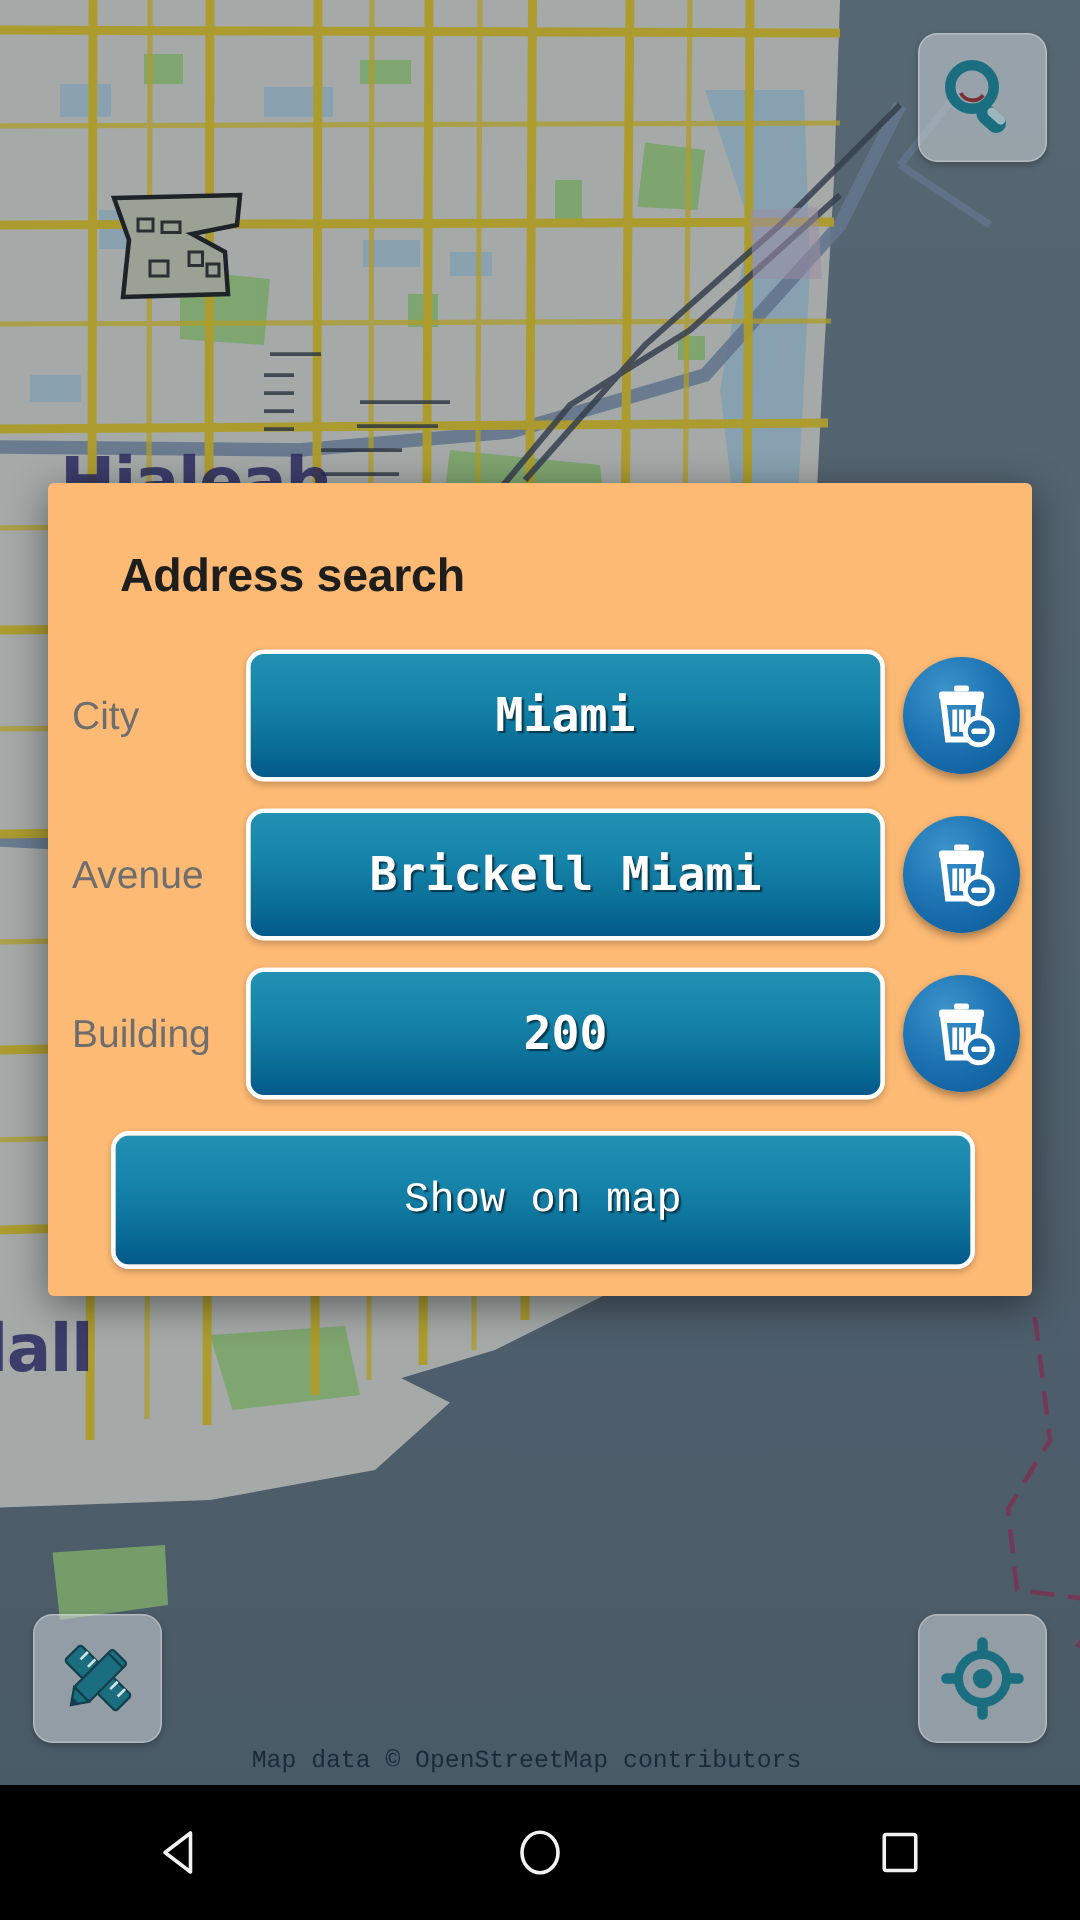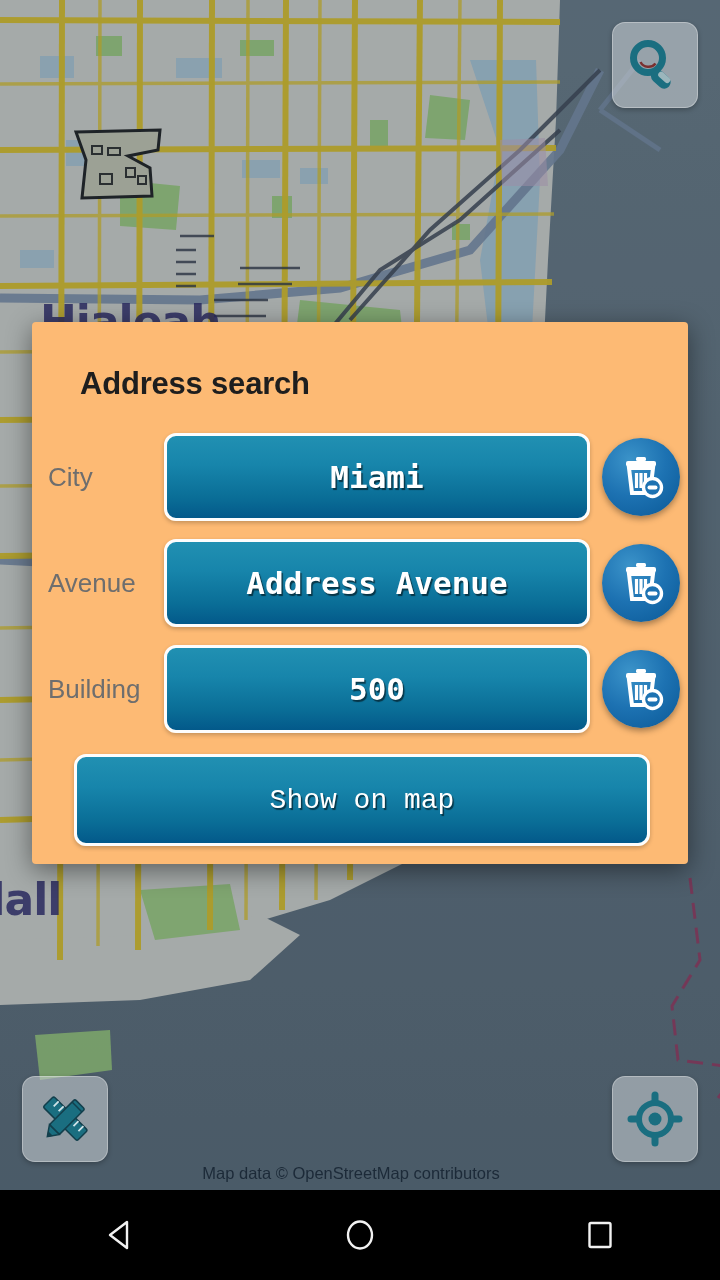--- a/index.html
+++ b/index.html
@@ -33,21 +33,21 @@
     white-space:nowrap;
   }
   #label-hialeah { left:40px; top:296px; font-size:44px; }
   #label-kendall { left:-26px; top:874px; font-size:44px; }
 
   .attribution {
     position:absolute; left:0; right:18px; top:1164px;
     text-align:center;
     font-size:16.5px;
     color:#1c2a38;
-    font-family:Liberation Sans, sans-serif;
+    font-family:Liberation Mono, monospace;
   }
 
   
   .map-btn {
     position:absolute;
     width:86px; height:86px;
     border-radius:13px;
     background:rgba(205,212,215,0.55);
     border:1px solid rgba(255,255,255,0.30);
     display:flex; align-items:center; justify-content:center;
@@ -333,40 +333,40 @@
             <path d="M29.5 21 L29.5 36"></path>
           </g>
           <circle cx="36.5" cy="35.5" r="9" fill="#1d72b2" stroke="#ffffff" stroke-width="3.4"></circle>
           <rect x="31.5" y="33.6" width="10" height="3.8" rx="1.9" fill="#ffffff"></rect>
         </svg>
       </div>
     </div>
 
     <div class="field-row">
       <div class="field-label">Avenue</div>
-      <div class="field-value">Address Avenue</div>
+      <div class="field-value">Brickell Miami</div>
       <div class="clear-btn">
         <svg width="50" height="50" viewBox="0 0 50 50">
           <rect x="10" y="9" width="30" height="5.5" rx="2" fill="#ffffff"></rect>
           <rect x="20" y="5" width="10" height="4" rx="1.5" fill="#ffffff"></rect>
           <path d="M13 16 L37 16 L34 41 L16 41 Z" fill="none" stroke="#ffffff" stroke-width="4"></path>
           <g stroke="#ffffff" stroke-width="3.2">
             <path d="M20.5 21 L20.5 36"></path>
             <path d="M25 21 L25 36"></path>
             <path d="M29.5 21 L29.5 36"></path>
           </g>
           <circle cx="36.5" cy="35.5" r="9" fill="#1d72b2" stroke="#ffffff" stroke-width="3.4"></circle>
           <rect x="31.5" y="33.6" width="10" height="3.8" rx="1.9" fill="#ffffff"></rect>
         </svg>
       </div>
     </div>
 
     <div class="field-row">
       <div class="field-label">Building</div>
-      <div class="field-value">500</div>
+      <div class="field-value">200</div>
       <div class="clear-btn">
         <svg width="50" height="50" viewBox="0 0 50 50">
           <rect x="10" y="9" width="30" height="5.5" rx="2" fill="#ffffff"></rect>
           <rect x="20" y="5" width="10" height="4" rx="1.5" fill="#ffffff"></rect>
           <path d="M13 16 L37 16 L34 41 L16 41 Z" fill="none" stroke="#ffffff" stroke-width="4"></path>
           <g stroke="#ffffff" stroke-width="3.2">
             <path d="M20.5 21 L20.5 36"></path>
             <path d="M25 21 L25 36"></path>
             <path d="M29.5 21 L29.5 36"></path>
           </g>

